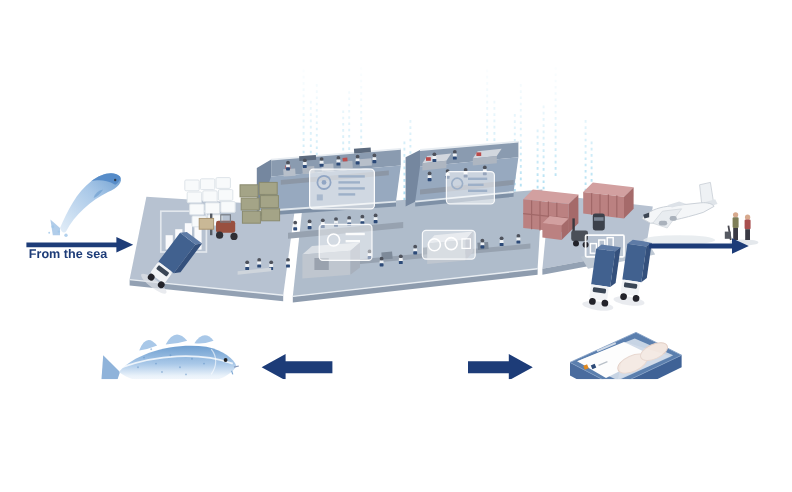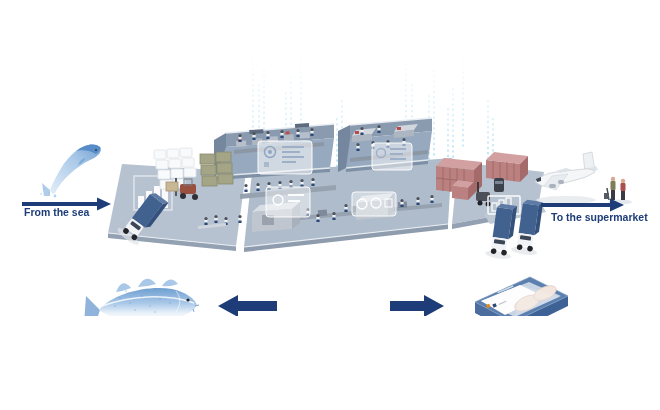--- a/index.html
+++ b/index.html
@@ -398,15 +398,14 @@
     </g>
     <g transform="translate(486,305) rotate(-23)">
       <rect x="0" y="0" width="3.5" height="3.5" fill="var(--label-orange,#e0891e)"></rect>
       <rect x="6" y="2" width="3.5" height="3.5" fill="var(--worker-navy,#2c4a78)"></rect>
       <rect x="12" y="4" width="8" height="1" fill="#b9c0c8"></rect>
     </g>
   </g>
 </svg>
 
 <div class="label from-sea">From the sea</div>
-<div class="label to-supermarket">To the supermarket</div>
 
 </div>
 
 </body></html>

